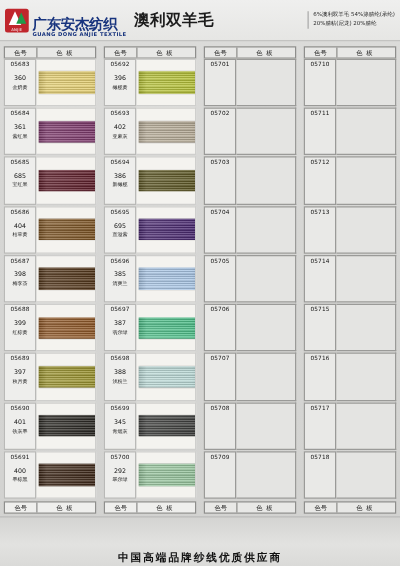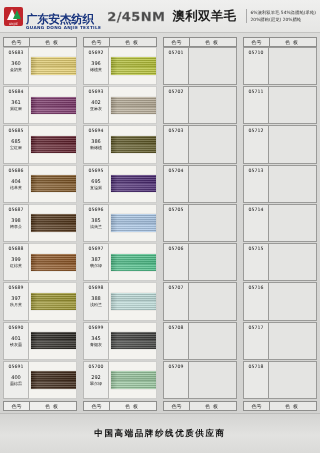--- a/index.html
+++ b/index.html
@@ -228,21 +228,21 @@
   }
 
   
   #footer {
     position: absolute;
     left: 0; right: 0; bottom: 0;
     height: 40px;
     background: linear-gradient(180deg,#d4d4d2 0%,#e2e2e0 55%,#dadad8 100%);
     border-top: 1px solid #bcbcba;
     display: flex;
-    align-items: center;
+    align-items: flex-end;
     justify-content: center;
   }
   #footer .slogan {
     font-size: 8.5px; font-weight: bold; color: #121212;
     letter-spacing: 1.6px;
     white-space: nowrap;
   }
 </style>
 </head>
 <body>
@@ -252,21 +252,20 @@
   <div id="header">
     <div class="logo-mark">
       <div class="tri-a"></div>
       <div class="tri-g"></div>
       <div class="logo-sub">ANJIE</div>
     </div>
     <div class="brand-block">
       <div class="brand-cn">广东安杰纺织</div>
       <div class="brand-en">GUANG DONG ANJIE TEXTILE</div>
     </div>
-    <div class="spec-code">2/45NM</div>
     <div class="spec-name">澳利双羊毛</div>
     <div class="comp-box">
       <div class="comp-line">6%澳利双羊毛 54%涤腈纶(承纶)</div>
       <div class="comp-line">20%腈粘(尼龙) 20%腈纶</div>
     </div>
   </div>
 
   <div id="grid">
       <div class="col photo">
         <div class="col-head">

